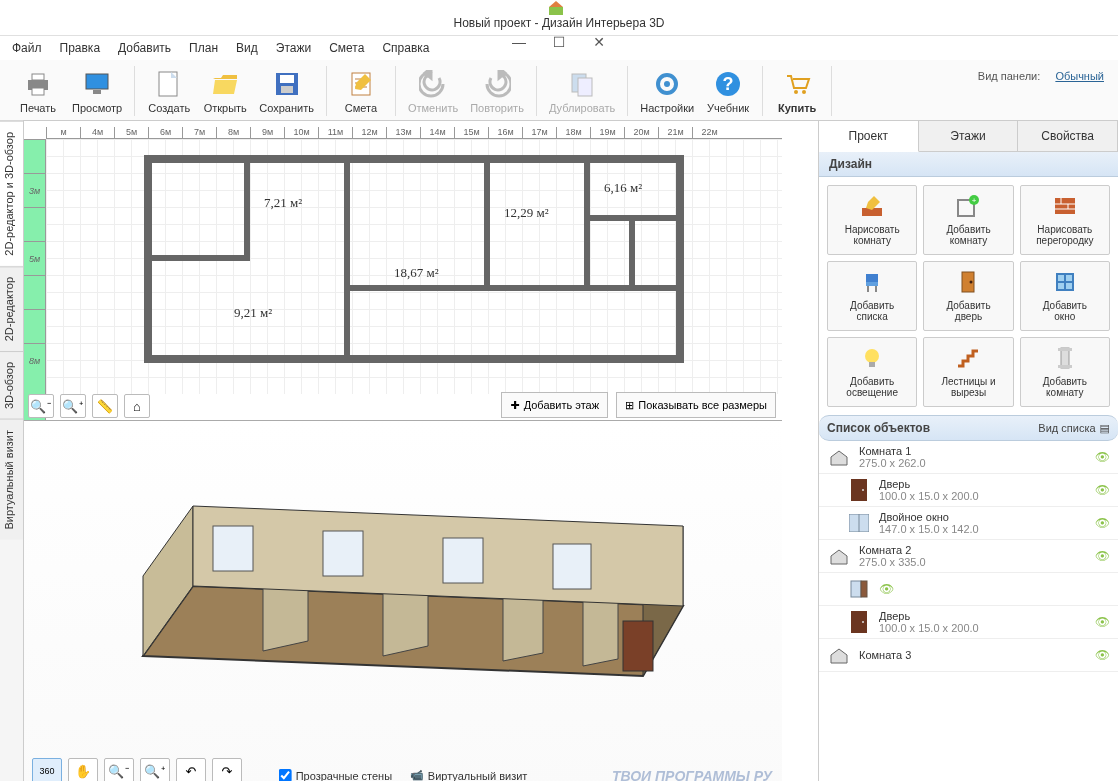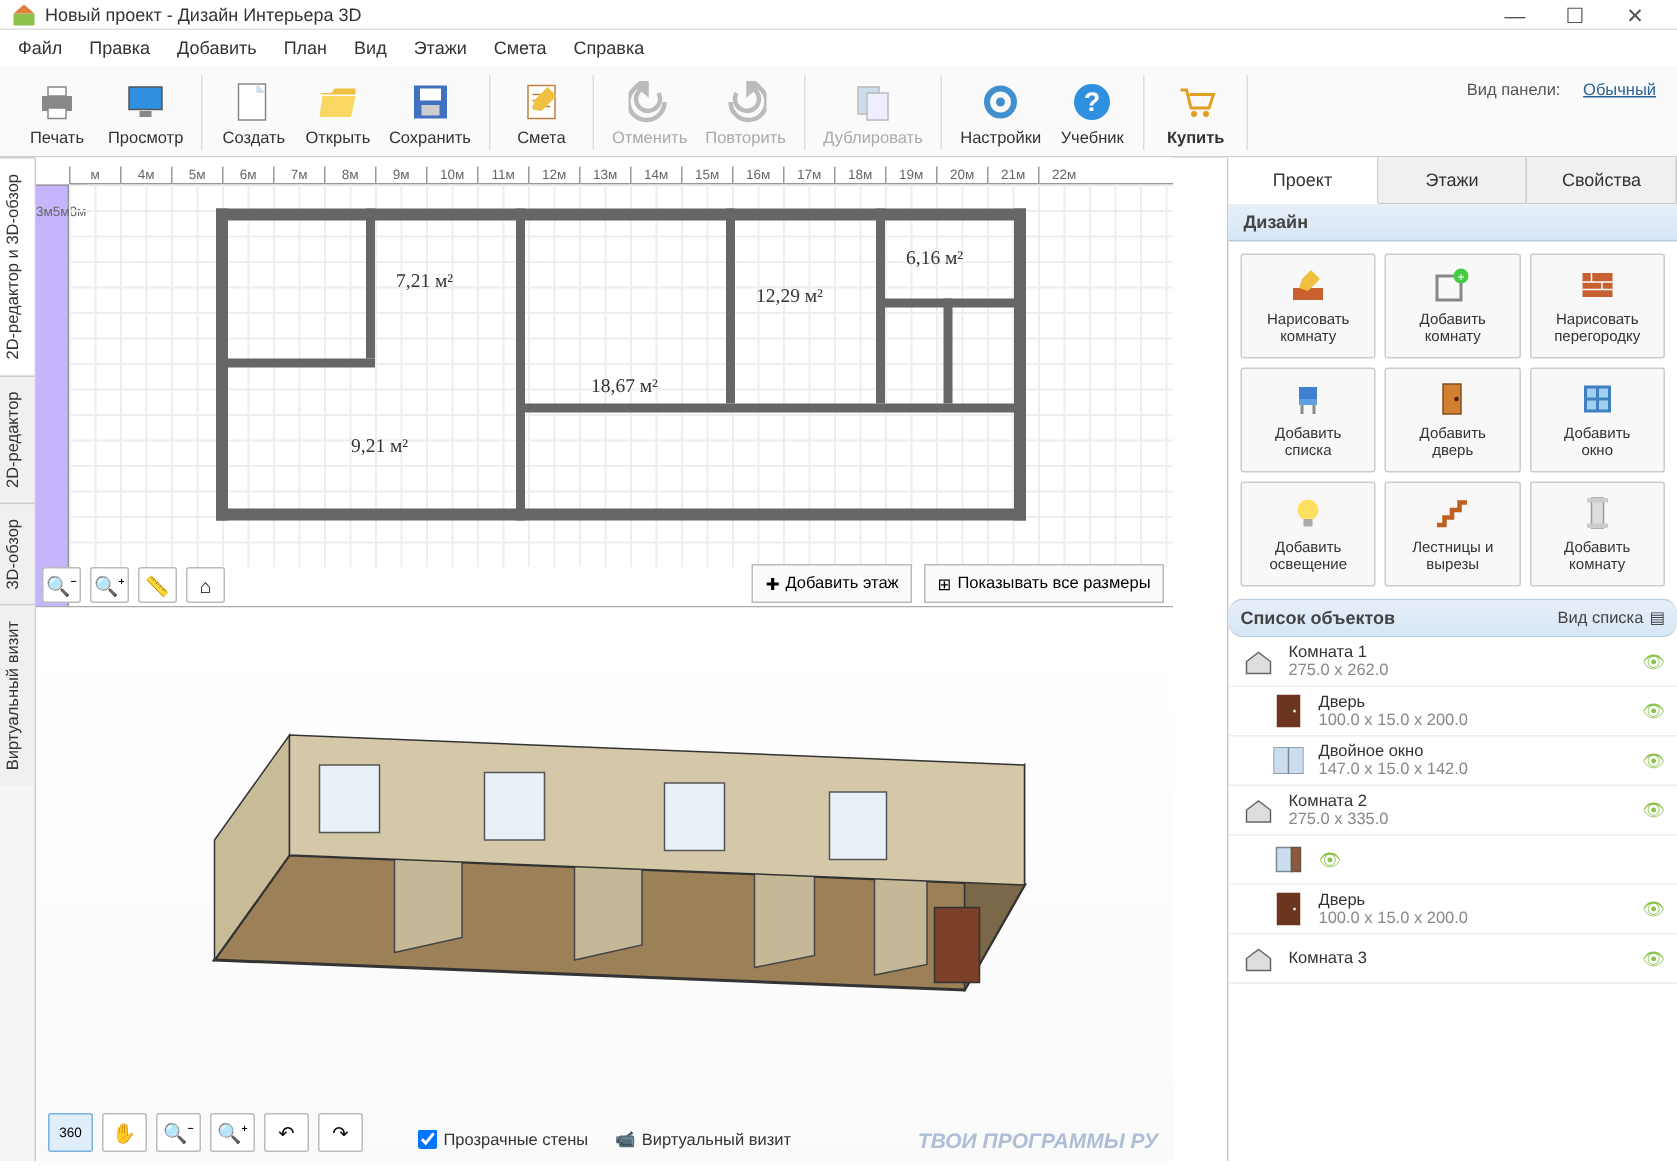--- a/index.html
+++ b/index.html
@@ -1,17 +1,17 @@
 <!DOCTYPE html>
 <html><head>
 <meta charset="utf-8">
 <style>
 * { box-sizing: border-box; margin: 0; padding: 0; font-family: "Segoe UI", Tahoma, sans-serif; }
 body { background: #fff; font-size: 12px; color: #333; overflow: hidden; width: 1118px; height: 781px; }
-.titlebar { display: flex; align-items: center; height: 20px; padding: 0 8px; border-bottom: 1px solid #e0e0e0; }
+.titlebar { display: flex; align-items: center; height: 36px; padding: 0 8px; border-bottom: 1px solid #e0e0e0; flex-direction: column; }
 .titlebar .app-icon { width: 16px; height: 16px; margin-right: 6px; }
 .titlebar .title { flex: 1; font-size: 12px; }
 .titlebar .win-btns { display: flex; gap: 0; }
 .titlebar .win-btn { width: 40px; height: 24px; display: flex; align-items: center; justify-content: center; color: #555; font-size: 14px; cursor: pointer; }
 .menubar { display: flex; gap: 2px; padding: 2px 4px; font-size: 12px; }
 .menubar .menu-item { padding: 3px 8px; cursor: pointer; }
 .toolbar { display: flex; align-items: flex-start; padding: 6px 4px 4px; border-bottom: 1px solid #ccc; background: #fafafa; }
 .tool-group { display: flex; align-items: flex-start; padding: 0 6px; border-right: 1px solid #ddd; }
 .tool-group:last-child { border-right: none; }
 .tool-btn { display: flex; flex-direction: column; align-items: center; padding: 2px 6px; min-width: 56px; cursor: pointer; font-size: 11px; color: #333; }
@@ -20,21 +20,21 @@
 .toolbar-right { margin-left: auto; padding: 4px 10px 0 0; font-size: 11px; color: #555; }
 .toolbar-right a { color: #2a6496; text-decoration: underline; margin-left: 12px; }
 .main { display: flex; height: calc(781px - 28px - 24px - 60px); }
 .side-tabs { width: 24px; display: flex; flex-direction: column; border-right: 1px solid #ccc; background: #f5f5f5; }
 .side-tab { writing-mode: vertical-rl; transform: rotate(180deg); padding: 10px 3px; font-size: 11px; border-bottom: 1px solid #ccc; cursor: pointer; text-align: center; background: #f0f0f0; }
 .side-tab.active { background: #fff; font-weight: 500; }
 .canvas-area { flex: 1; display: flex; flex-direction: column; position: relative; background: #fff; }
 .plan2d { height: 300px; position: relative; border-bottom: 1px solid #aaa; overflow: hidden; }
 .ruler-h { position: absolute; top: 0; left: 22px; right: 0; height: 18px; background: #fff; border-bottom: 1px solid #999; display: flex; align-items: flex-end; font-size: 9px; color: #666; }
 .ruler-h span { width: 34px; text-align: center; border-left: 1px solid #999; padding-bottom: 1px; }
-.ruler-v { position: absolute; top: 18px; left: 0; bottom: 0; width: 22px; background: #c4b5fd; border-right: 1px solid #999; display:flex;flex-direction:row;font-size:9px;color:#666;}
+.ruler-v { position: absolute; top: 18px; left: 0; bottom: 0; width: 22px; background: #86efac; border-right: 1px solid #999; display:flex;flex-direction:column;font-size:9px;color:#666;font-style:italic;}
 .ruler-v span { height: 34px; display:flex;align-items:center;justify-content:center;border-top:1px solid #999;}
 .grid-bg { position: absolute; top: 18px; left: 22px; right: 0; bottom: 26px;
   background-image: linear-gradient(#eee 1px, transparent 1px), linear-gradient(90deg, #eee 1px, transparent 1px);
   background-size: 17px 17px; }
 .floorplan { position: absolute; top: 34px; left: 120px; width: 540px; height: 220px; }
 .wall { position: absolute; background: #666; }
 .room-label { position: absolute; font-size: 13px; color: #333; font-family: serif; }
 .plan-tools { position: absolute; bottom: 2px; left: 4px; display: flex; gap: 6px; align-items:center;}
 .plan-tools button { width: 26px; height: 24px; border: 1px solid #bbb; background: #fff; cursor: pointer; font-size: 13px; border-radius:2px;}
 .plan-actions { position: absolute; bottom: 2px; right: 6px; display: flex; gap: 8px; }
@@ -47,21 +47,21 @@
 .view3d-checks { position: absolute; bottom: 8px; left: 50%; transform: translateX(-50%); display: flex; gap: 18px; font-size: 11px; }
 .view3d-checks label { display: flex; align-items: center; gap: 4px; }
 .right-panel { width: 300px; border-left: 1px solid #ccc; display: flex; flex-direction: column; background: #fff; margin-left: 36px; }
 .rp-tabs { display: flex; border-bottom: 1px solid #ccc; }
 .rp-tab { flex: 1; padding: 8px 4px; text-align: center; font-size: 12px; cursor: pointer; background: #f0f0f0; border-right: 1px solid #ccc; }
 .rp-tab.active { background: #fff; font-weight: 500; border-bottom: 1px solid #fff; margin-bottom: -1px; }
 .rp-section-header { background: linear-gradient(#e8f0f9,#d6e5f5); padding: 5px 10px; font-size: 12px; font-weight: bold; color: #444; border-bottom: 1px solid #bcd; }
 .design-grid { display: grid; grid-template-columns: repeat(3, 1fr); gap: 6px; padding: 8px; }
 .design-btn { border: 1px solid #ccc; background: #f8f8f8; padding: 6px 2px; display: flex; flex-direction: column; align-items: center; cursor: pointer; font-size: 10px; text-align: center; min-height: 70px; border-radius: 2px; }
 .design-btn .dicon { width: 28px; height: 28px; margin-bottom: 4px; display:flex;align-items:center;justify-content:center; }
-.obj-list-header { background: linear-gradient(#e8f0f9,#d6e5f5); padding: 5px 8px; font-size: 12px; font-weight: bold; color: #444; display: flex; align-items: flex-start; justify-content: space-between; border-top: 1px solid #bcd; border-bottom:1px solid #bcd;border-radius:10px;}
+.obj-list-header { background: linear-gradient(#e8f0f9,#d6e5f5); padding: 5px 8px; font-size: 12px; font-weight: bold; color: #444; display: flex; align-items: center; justify-content: space-between; border-top: 1px solid #bcd; border-bottom:1px solid #bcd;border-radius:10px;}
 .obj-list-header .vl { font-weight: normal; font-size: 11px; display:flex;align-items:center;gap:4px;}
 .obj-list { flex: 1; overflow-y: auto; }
 .obj-item { display: flex; align-items: center; padding: 4px 8px; border-bottom: 1px solid #eee; gap: 8px; cursor: pointer; }
 .obj-item.child { padding-left: 28px; }
 .obj-icon { width: 24px; height: 24px; display:flex;align-items:center;justify-content:center;flex-shrink:0;}
 .obj-text { flex: 1; }
 .obj-title { font-size: 11px; color: #333; }
 .obj-dims { font-size: 11px; color: #888; }
 .eye { color: #8bc34a; font-size: 12px; }
 .watermark { position: absolute; bottom: 6px; right: 10px; font-size: 14px; font-style: italic; color: rgba(100,130,180,0.5); font-weight: bold; pointer-events:none;}

